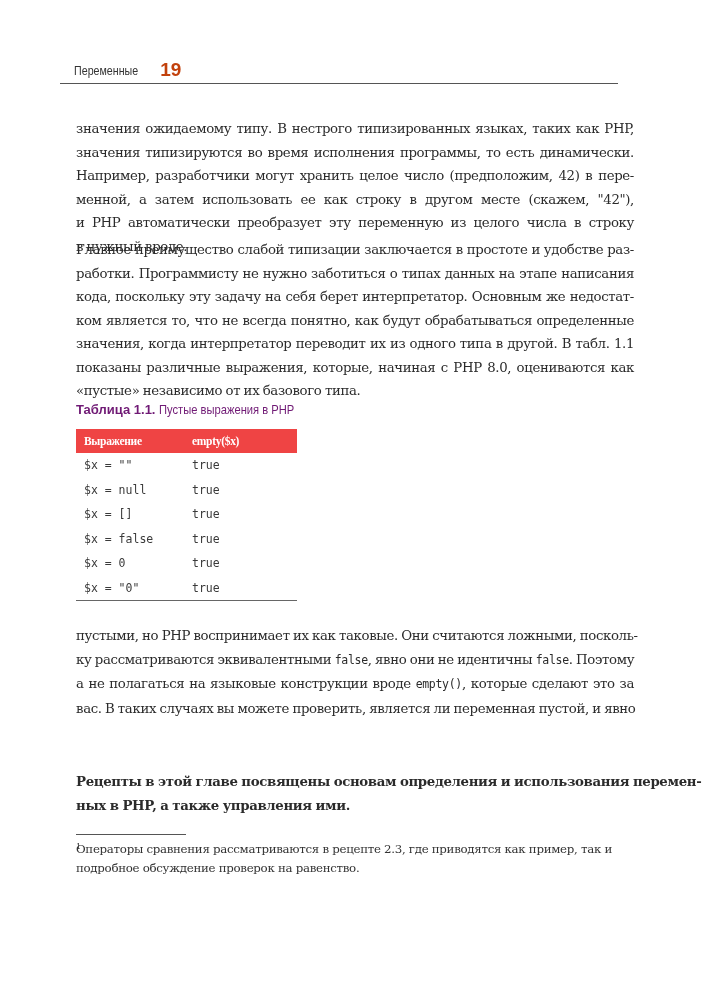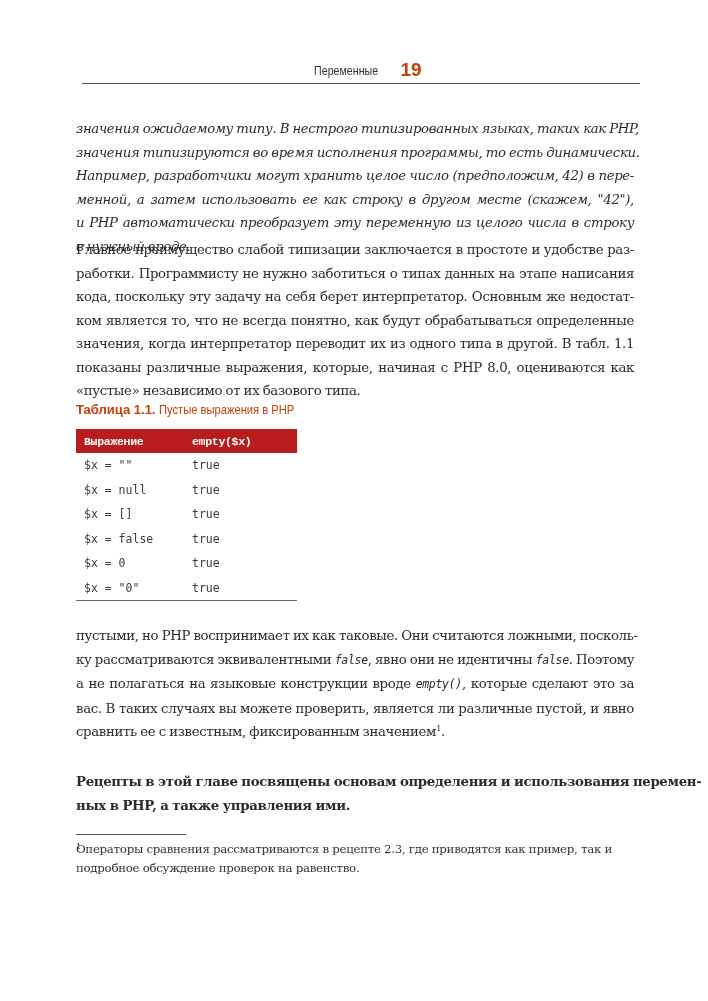--- a/index.html
+++ b/index.html
@@ -10,27 +10,27 @@
     body {
       width: 708px;
       height: 1001px;
       position: relative;
       overflow: hidden;
       color: #2b2b2b;
       font-family: "DejaVu Serif", "Liberation Serif", serif;
     }
     .running-head {
       position: absolute;
-      left: 82px;
+      left: 60px;
       top: 56px;
       width: 558px;
       height: 28px;
       border-bottom: 1.5px solid #555;
       display: flex;
-      justify-content: center;
+      justify-content: flex-start;
       align-items: flex-end;
       padding-bottom: 4px;
       box-sizing: border-box;
     }
     .running-head .section {
       font-family: "Liberation Sans", sans-serif;
       font-size: 13px;
       color: #333;
       margin-right: 22px;
       margin-bottom: 1px;
@@ -62,49 +62,48 @@
       white-space: nowrap;
       overflow: visible;
     }
     .body-text .line.last {
       text-align-last: left;
     }
     code, .mono {
       font-family: "DejaVu Sans Mono", "Liberation Mono", monospace;
       font-size: 11.5px;
       letter-spacing: -0.3px;
-      font-style: italic;
     }
     .table-caption {
       position: absolute;
       left: 76px;
       top: 402px;
       font-family: "Liberation Sans", sans-serif;
       font-size: 13px;
-      color: #c2410c;
+      color: #701a75;
     }
     .table-caption .cap-label {
       font-weight: bold;
     }
     .table-caption .cap-text {
       display: inline-block;
       transform: scaleX(0.86);
       transform-origin: left center;
     }
     table.empty-table {
       position: absolute;
       left: 76px;
       top: 429px;
       width: 221px;
       border-collapse: collapse;
     }
     table.empty-table th {
-      background: #b91c1c;
+      background: #ef4444;
       color: #ffffff;
-      font-family: Liberation Mono, monospace;
+      font-family: Liberation Serif, serif;
       font-weight: bold;
       font-size: 11.5px;
       text-align: left;
       height: 24px;
       padding: 0 0 0 8px;
       letter-spacing: -0.3px;
     }
     table.empty-table td {
       font-family: "DejaVu Sans Mono", "Liberation Mono", monospace;
       font-size: 11.5px;
@@ -150,21 +149,21 @@
     }
   </style>
 </head>
 <body>
 
 <div class="running-head">
   <span class="section">Переменные</span>
   <span class="page-num">19</span>
 </div>
 
-<p class="body-text" style="top:117px;font-style:italic;">
+<p class="body-text" style="top:117px;">
   <span class="line">значения ожидаемому типу. В нестрого типизированных языках, таких как PHP,</span>
   <span class="line">значения типизируются во время исполнения программы, то есть динамически.</span>
   <span class="line">Например, разработчики могут хранить целое число (предположим, 42) в пере-</span>
   <span class="line">менной, а затем использовать ее как строку в другом месте (скажем, "42"),</span>
   <span class="line">и PHP автоматически преобразует эту переменную из целого числа в строку</span>
   <span class="line last">в нужный вроде.</span>
 </p>
 
 <p class="body-text" style="top:238px;">
   <span class="line">Главное преимущество слабой типизации заключается в простоте и удобстве раз-</span>
@@ -213,22 +212,21 @@
       <td class="col1">$x = "0"</td>
       <td>true</td>
     </tr>
   </tbody>
 </table>
 
 <p class="body-text" style="top:624px;">
   <span class="line">пустыми, но PHP воспринимает их как таковые. Они считаются ложными, посколь-</span>
   <span class="line"><span>ку рассматриваются эквивалентными </span><code>false</code><span>, явно они не идентичны </span><code>false</code><span>. Поэтому</span></span>
   <span class="line"><span>а не полагаться на языковые конструкции вроде </span><code>empty()</code><span>, которые сделают это за</span></span>
-  <span class="line">вас. В таких случаях вы можете проверить, является ли различные пустой, и явно</span>
-  <span class="line last"><span>сравнить ее с известным, фиксированным значением</span><sup class="fnref">1</sup><span>.</span></span>
+  <span class="line">вас. В таких случаях вы можете проверить, является ли переменная пустой, и явно</span>
 </p>
 
 <p class="body-text" style="top:770px;font-weight:bold;">
   <span class="line">Рецепты в этой главе посвящены основам определения и использования перемен-</span>
   <span class="line last">ных в PHP, а также управления ими.</span>
 </p>
 
 <div class="footnote-rule"></div>
 <div class="footnote">
   <span class="fn-mark">1</span>

